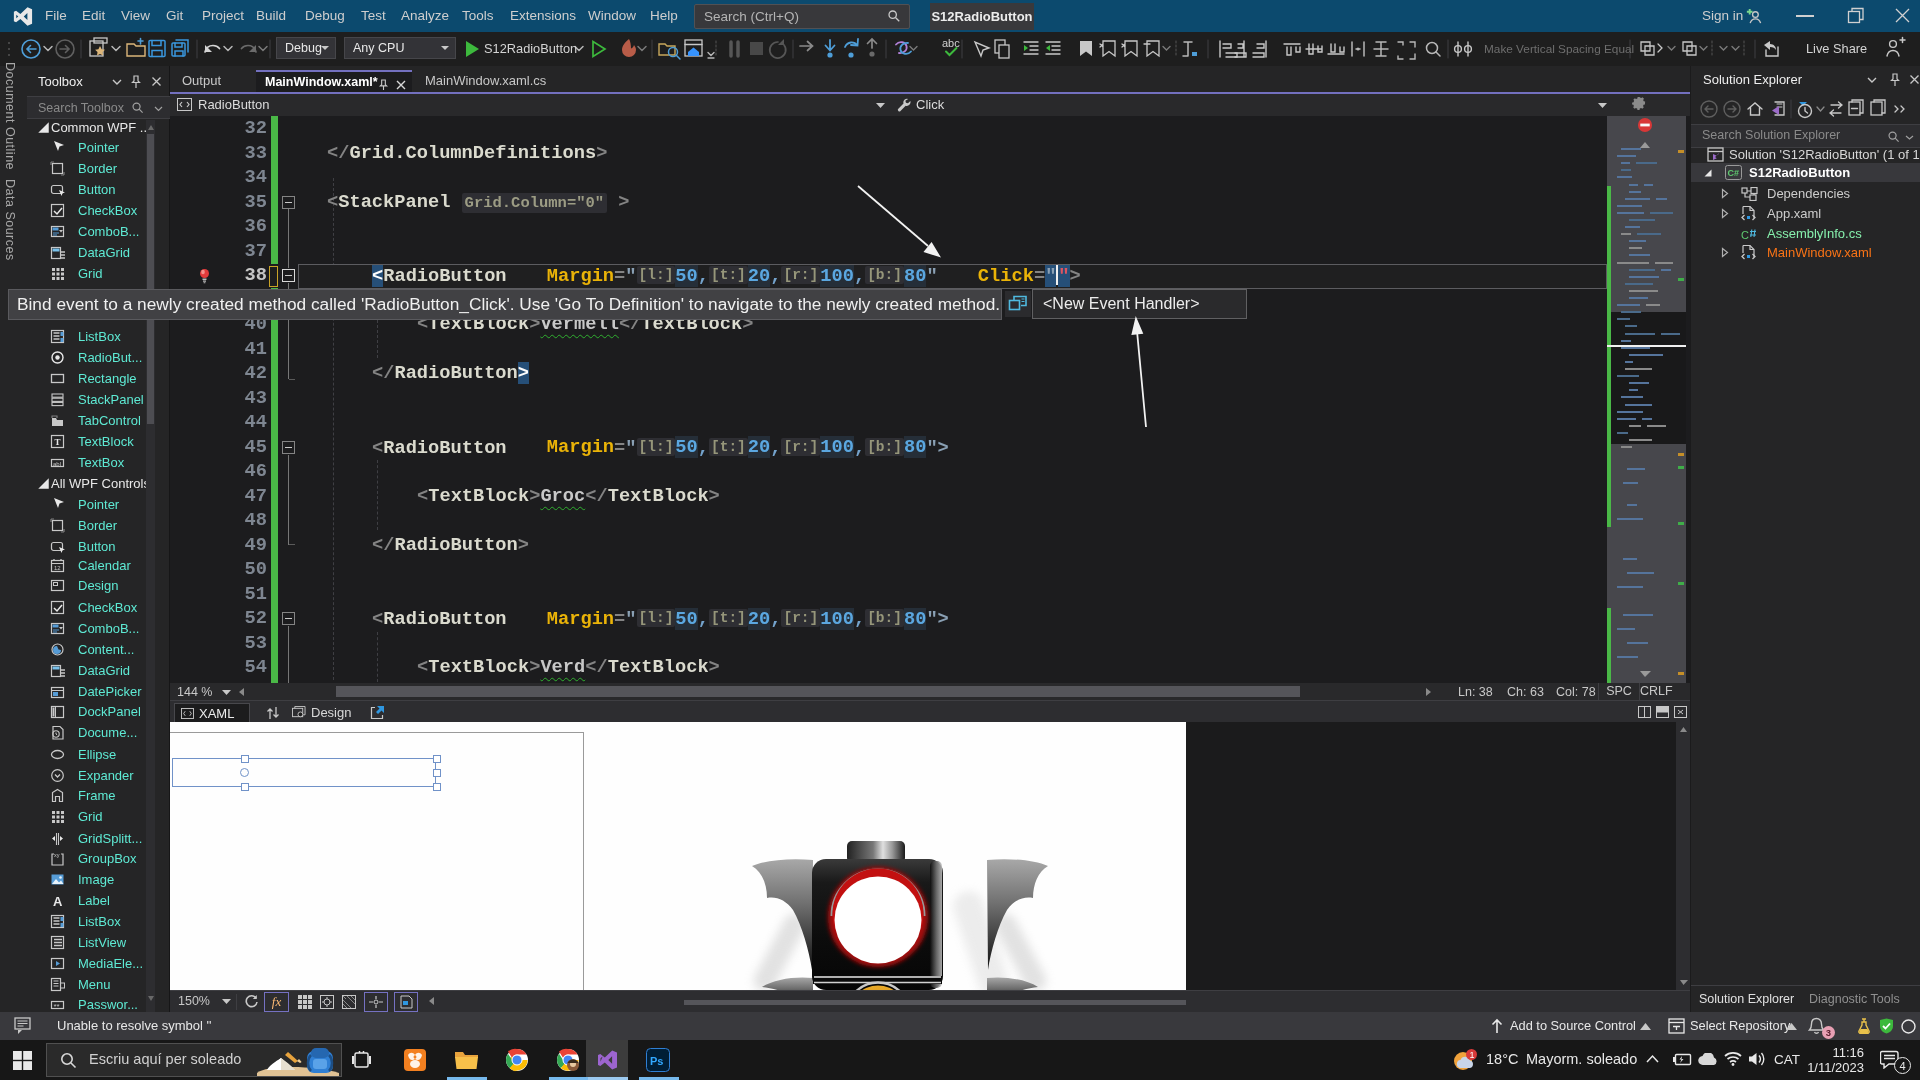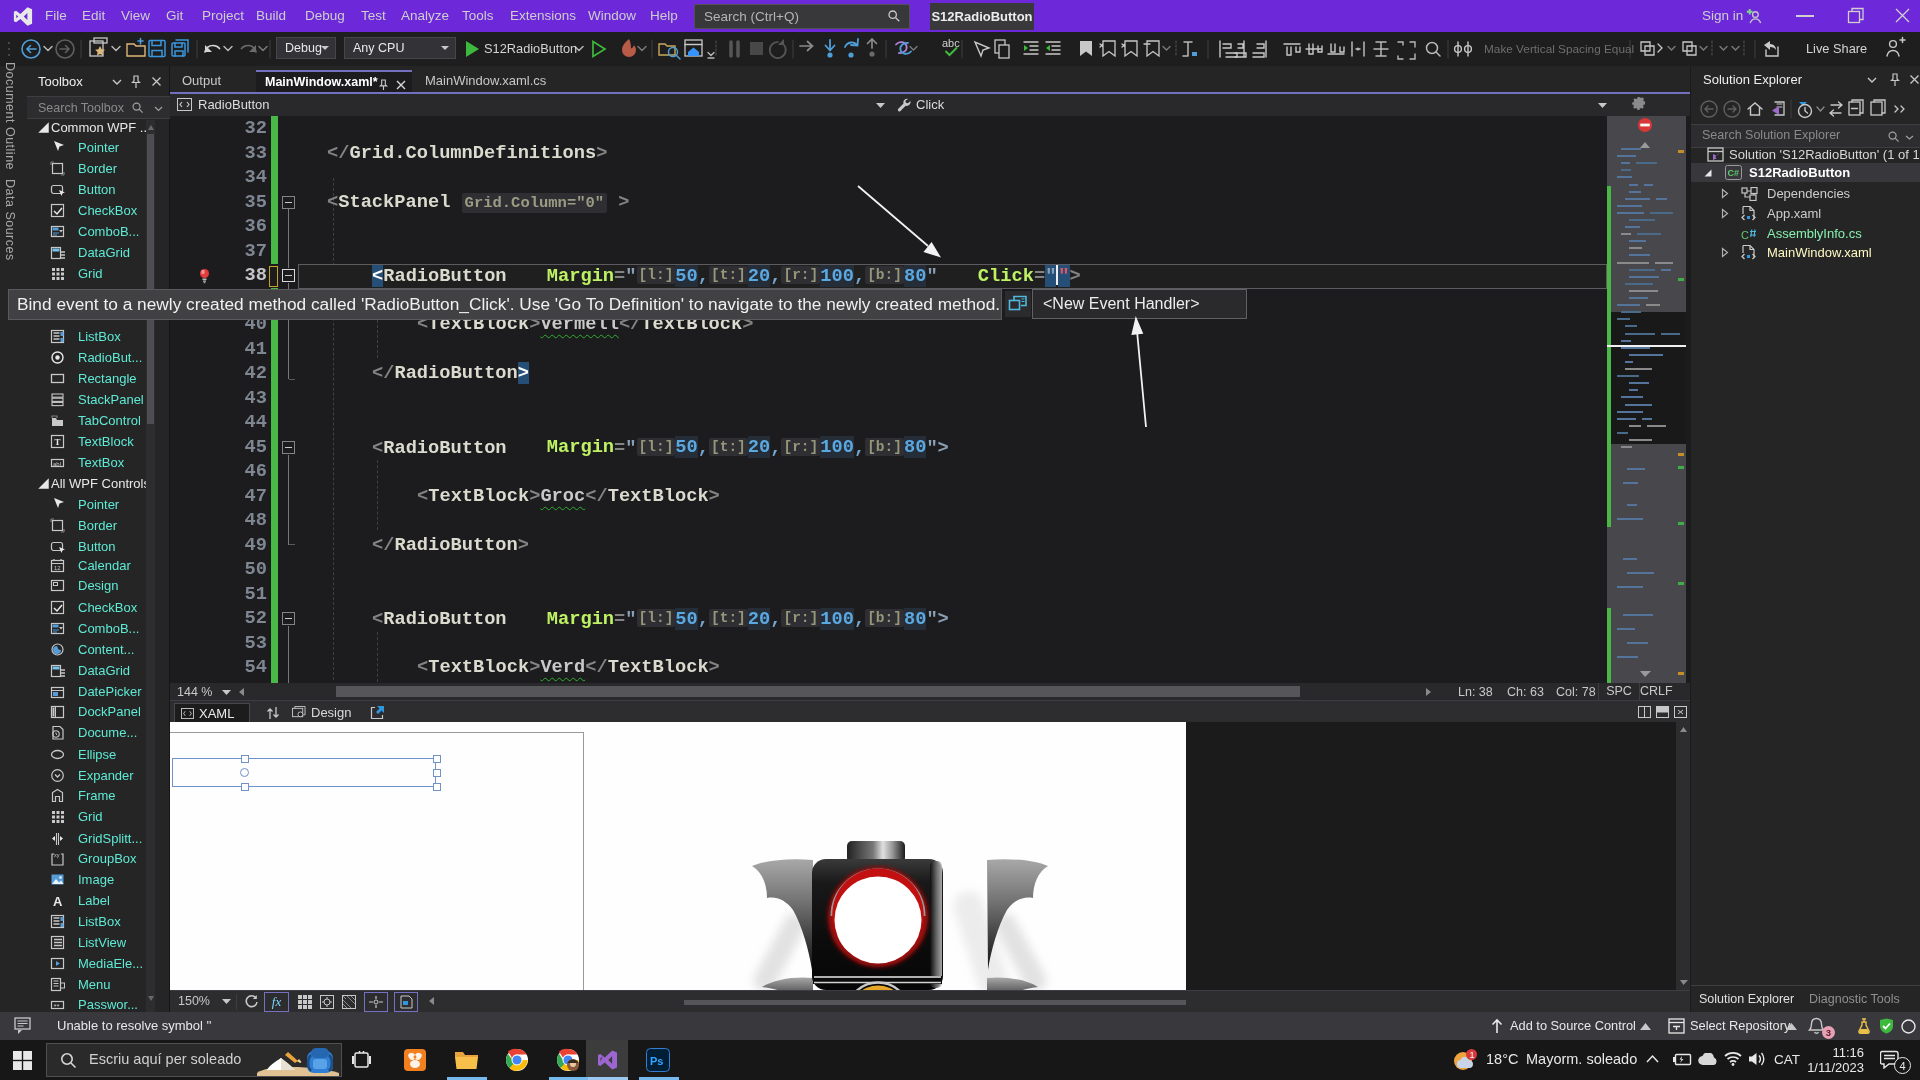--- a/index.html
+++ b/index.html
@@ -1,20 +1,20 @@
 <!DOCTYPE html>
 <html><head>
 <meta charset="utf-8">
 <style>
 html,body{margin:0;padding:0;width:1920px;height:1080px;overflow:hidden;background:#1b1b1c;
 font-family:"Liberation Sans",sans-serif;}
 .ab{position:absolute;}
 #page{position:relative;width:1920px;height:1080px;background:#1e1e1f;}
 
-#titlebar{left:0;top:0;width:1920px;height:32px;background:#6d28d9;}
+#titlebar{left:0;top:0;width:1920px;height:32px;background:#0c4a6e;}
 .menu{position:absolute;top:0;height:32px;line-height:32px;color:#cecece;font-size:13.5px;}
 #searchbox{left:694px;top:4px;width:216px;height:25px;background:#38383b;border:1px solid #515154;border-radius:2px;color:#b4b4b4;font-size:13.5px;line-height:23px;padding-left:9px;box-sizing:border-box;}
 #titlesol{left:930px;top:3px;width:104px;height:27px;background:#39393c;color:#ececec;font-size:13px;font-weight:bold;line-height:27px;text-align:center;}
 
 #toolbar{left:0;top:32px;width:1920px;height:34px;background:#1e1e1e;}
 .tbtxt{position:absolute;color:#d4d4d4;font-size:12.8px;line-height:22px;}
 .combo{position:absolute;top:5px;height:22px;background:#333337;border:1px solid #46464a;box-sizing:border-box;color:#e8e8e8;font-size:12.5px;line-height:20px;padding-left:8px;}
 .combo .arr{position:absolute;right:6px;top:8px;width:0;height:0;border-left:4px solid transparent;border-right:4px solid transparent;border-top:4px solid #c8c8c8;}
 
 #leftstrip{left:0;top:66px;width:27px;height:946px;background:#252526;}
@@ -36,21 +36,21 @@
 #breadcrumb{left:0;top:28px;width:1520px;height:22px;background:#29292b;}
 #codearea{left:0;top:50px;width:1437px;height:567px;background:#1c1c1e;overflow:hidden;}
 .lnum{position:absolute;left:40px;width:57px;height:25px;text-align:right;color:#7e8691;font-family:"Liberation Mono",monospace;font-size:18.7px;line-height:25px;font-weight:bold;}
 .lnum.cur{color:#c6c6c6;}
 .fold{position:absolute;left:112px;width:13px;height:13px;border:1px solid #848484;background:#1c1c1e;box-sizing:border-box;}
 .fold::after{content:"";position:absolute;left:2px;top:5px;width:7px;height:1px;background:#c8c8c8;}
 .stem{position:absolute;left:118px;width:1px;background:#777;}
 .cl{position:absolute;height:25px;font-family:"Liberation Mono",monospace;font-size:18.7px;line-height:25px;white-space:pre;color:#d8d8d0;font-weight:bold;}
 .dl{color:#848484;}
 .tag{color:#dadace;}
-.attr{color:#bef264;padding-left:29px;}
+.attr{color:#eab308;padding-left:29px;}
 .qt{color:#8aa0b4;}
 .com{color:#74a3cc;}
 .num{color:#5ba7e0;background:#252e38;}
 .hint{font-size:14.5px;color:#96967a;background:#2e2e33;border-radius:2px;padding:1px 2px;vertical-align:1.5px;}
 .bighint{font-size:15.5px;color:#9c9c84;background:#2e2e33;border-radius:2px;padding:1px 3px;}
 .txt{color:#c8c8c8;}
 .sq1{text-decoration:underline wavy #2faf2f 1px;text-underline-offset:5px;}
 .caret{display:inline-block;width:2px;height:20px;background:#f0f0f0;vertical-align:-4px;}
 #minimap{left:1437px;top:50px;width:79px;height:567px;background:#47474c;overflow:hidden;}
 #ehscroll{left:0;top:617px;width:1520px;height:17px;background:#29292b;color:#c8c8c8;font-size:12.5px;}
@@ -892,21 +892,21 @@
     <div class="ab" id="dtoolbar">
       <span style="position:absolute;left:8px;top:3px">150%</span>
       <svg class="ab" style="left:52px;top:8px" width="9" height="6" viewBox="0 0 9 6">
           <path d="M0 0l4.5 5L9 0z" fill="#c8c8c8"></path>
         </svg>
       <div class="ab" style="left:66px;top:3px;width:1px;height:16px;background:#3e3e42"></div>
       <svg class="ab" style="left:74px;top:3px" width="15" height="15" viewBox="0 0 15 15">
           <path d="M12 4A5.4 5.4 0 1 0 13 8" fill="none" stroke="#c8c8c8" stroke-width="1.6"></path>
           <path d="M12.8 1v4h-4z" fill="#c8c8c8"></path>
         </svg>
-      <div class="ab" style="left:94px;top:1px;width:25px;height:20px;border:1px solid #7571c2;box-sizing:border-box;text-align:center;color:#7dd3fc;font-size:13px;font-style:italic;font-family:'Liberation Serif',serif;line-height:18px">fx</div>
+      <div class="ab" style="left:94px;top:1px;width:25px;height:20px;border:1px solid #7571c2;box-sizing:border-box;text-align:center;color:#fdba74;font-size:13px;font-style:italic;font-family:'Liberation Serif',serif;line-height:18px">fx</div>
       <svg class="ab" style="left:128px;top:4px" width="14" height="14" viewBox="0 0 14 14">
           <g fill="#c8c8c8">
             <rect x="0" y="0" width="4" height="4"></rect>
             <rect x="5" y="0" width="4" height="4"></rect>
             <rect x="10" y="0" width="4" height="4"></rect>
             <rect x="0" y="5" width="4" height="4"></rect>
             <rect x="5" y="5" width="4" height="4"></rect>
             <rect x="10" y="5" width="4" height="4"></rect>
             <rect x="0" y="10" width="4" height="4"></rect>
             <rect x="5" y="10" width="4" height="4"></rect>
@@ -1037,21 +1037,21 @@
     <div class="solrow" style="top:177px">
       <svg class="ab" style="left:30px;top:4px" width="8" height="11" viewBox="0 0 8 11">
           <path d="M1.5 1.5v8l5-4z" fill="none" stroke="#b0b0b0" stroke-width="1.2"></path>
         </svg>
       <svg class="ab" style="left:50px;top:1px" width="15" height="17" viewBox="0 0 15 17">
           <path d="M2 1.5h7l4 4V13" fill="none" stroke="#c8c8c8" stroke-width="1.2"></path>
           <path d="M2 1.5V9M9 1.5v4h4" fill="none" stroke="#c8c8c8" stroke-width="1.2"></path>
           <path d="M3.5 10 1 12.5 3.5 15M11.5 10 14 12.5 11.5 15" fill="none" stroke="#c8c8c8" stroke-width="1.3"></path>
           <rect x="6" y="11" width="3" height="3" fill="#2f97e0"></rect>
         </svg>
-      <span style="position:absolute;left:76px;color:#fef9c3">MainWindow.xaml</span>
+      <span style="position:absolute;left:76px;color:#f97316">MainWindow.xaml</span>
     </div>
     <div class="ab" style="left:0;top:919px;width:230px;height:27px;border-top:1px solid #3e3e42;box-sizing:border-box">
       <span style="position:absolute;left:8px;top:6px;font-size:12.5px;color:#e0e0e0">Solution Explorer</span>
       <span style="position:absolute;left:118px;top:6px;font-size:12.5px;color:#909090">Diagnostic Tools</span>
     </div>
   </div>
   <div class="ab" id="vsstatus">
     <svg class="ab" style="left:14px;top:5px" width="20" height="18" viewBox="0 0 20 18">
         <rect x="1" y="1" width="15" height="11" fill="none" stroke="#c8c8c8" stroke-width="1.3"></rect>
         <path d="M4 13v4l4-4z" fill="#c8c8c8"></path>

